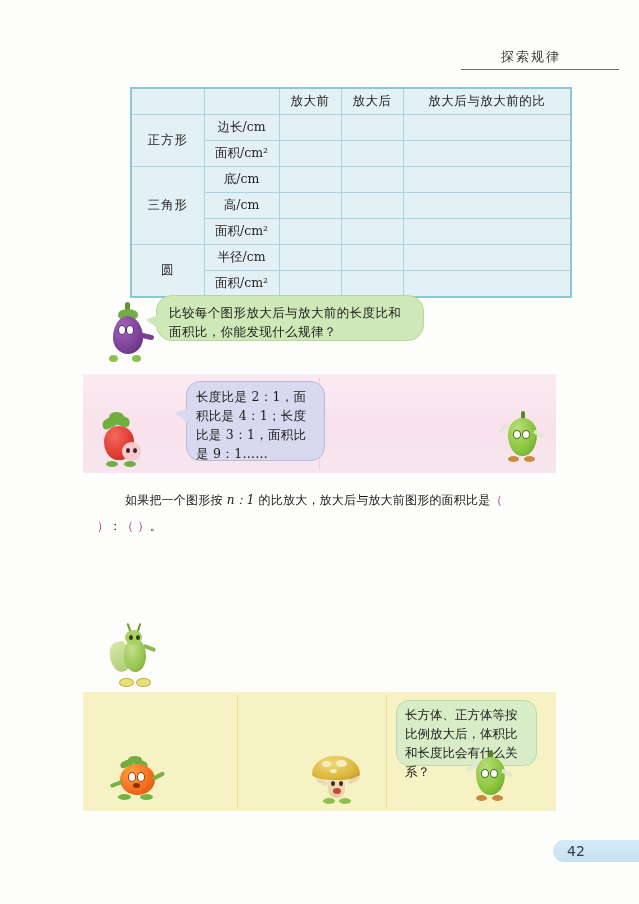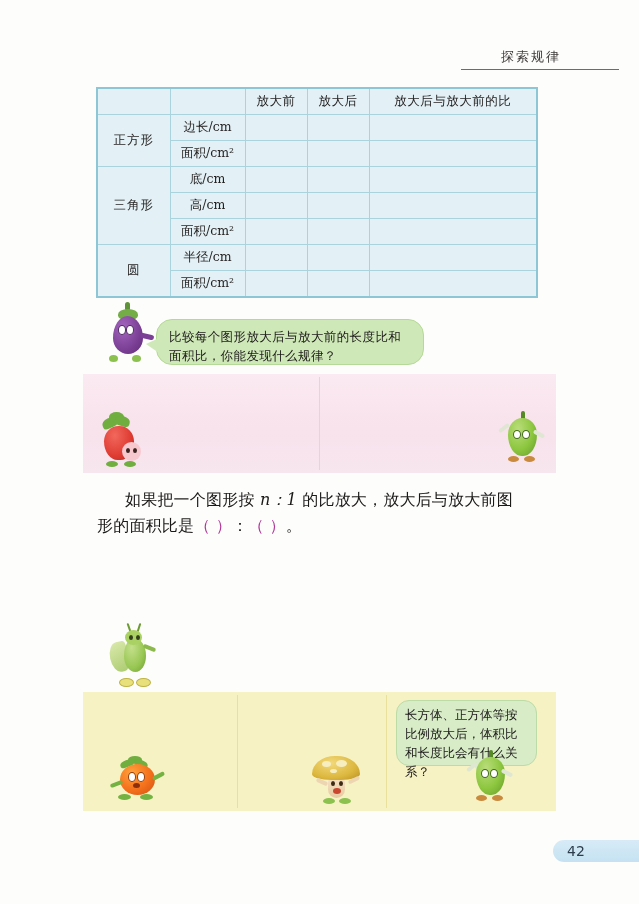--- a/index.html
+++ b/index.html
@@ -26,20 +26,21 @@
   .runhead-rule{
     margin-top:3px;width:158px;height:1px;background:#6e6b68;
   }
 
   
   .tbl-wrap{position:absolute;left:96px;top:87px;width:440px;}
   table.shape-table{
     border-collapse:collapse;width:440px;
     background:#e2f0f5;
     table-layout:fixed;
+    margin-left:34px;
   }
   table.shape-table td,table.shape-table th{
     border:1px solid #a9d4de;
     background:#e3f1f6;
     font-weight:normal;
     font-size:12.5px;
     color:#231f1f;
     font-family:"DejaVu Serif","Liberation Serif",serif;
     height:25px;
     padding:0 6px;
@@ -73,21 +74,20 @@
     position:absolute;width:0;height:0;
   }
 
   
   .bub-q1{
     left:156px;top:295px;width:268px;height:46px;
     background:#cfe8b8;
     border:1px solid #b5d996;
     border-radius:16px;
     letter-spacing:.4px;
-    margin-top:24px;
   }
   .bub-q1 .tail{
     left:-11px;top:18px;
     border-top:6px solid transparent;
     border-bottom:9px solid transparent;
     border-right:13px solid #cfe8b8;
   }
 
   
   .panel-pink{
@@ -124,21 +124,21 @@
     right:-12px;top:30px;
     border-top:5px solid transparent;
     border-bottom:10px solid transparent;
     border-left:14px solid #fcf6de;
   }
 
   
   .para{
     position:absolute;left:97px;width:420px;
     font-family:"DejaVu Serif","Liberation Serif",serif;
-    font-size:16px;line-height:26px;color:#1c1a19;
+    font-size:12px;line-height:26px;color:#1c1a19;
     text-indent:28px;letter-spacing:.2px;
   }
   .p1{top:487px;}
   .p2{top:547px;}
   .blank-paren{color:#b2369a;}
   .ital{font-style:italic;font-family:"DejaVu Serif","Liberation Serif",serif;}
 
   
   .bub-q2{
     left:165px;top:622px;width:356px;height:32px;
@@ -426,20 +426,24 @@
       <div class="st-leaf c"></div>
       <div class="st-leaf b"></div>
     <div class="st-body"></div>
     <div class="st-head"></div>
     <div class="st-eye l"></div>
       <div class="st-eye r"></div>
     <div class="st-foot l"></div>
       <div class="st-foot r"></div>
   </div>
 
+  <div class="bubble bub-lav">
+    <span class="tail"></span>
+    <span>长度比是 2：1，面积比是 4：1；长度比是 3：1，面积比是 9：1……</span>
+  </div>
 
 
   <div class="char char-pepper">
     <div class="pp-stem"></div>
     <div class="pp-body"></div>
     <div class="pp-eye l"></div>
       <div class="pp-eye r"></div>
     <div class="pp-arm l"></div>
       <div class="pp-arm r"></div>
     <div class="pp-foot l"></div>

